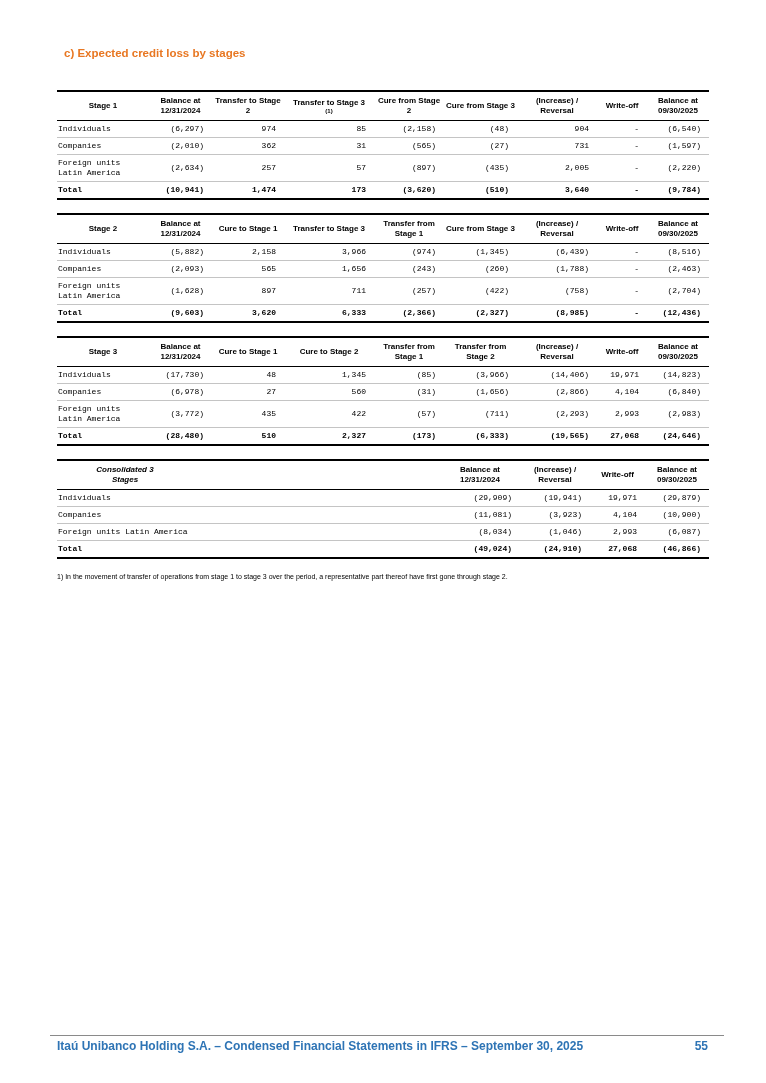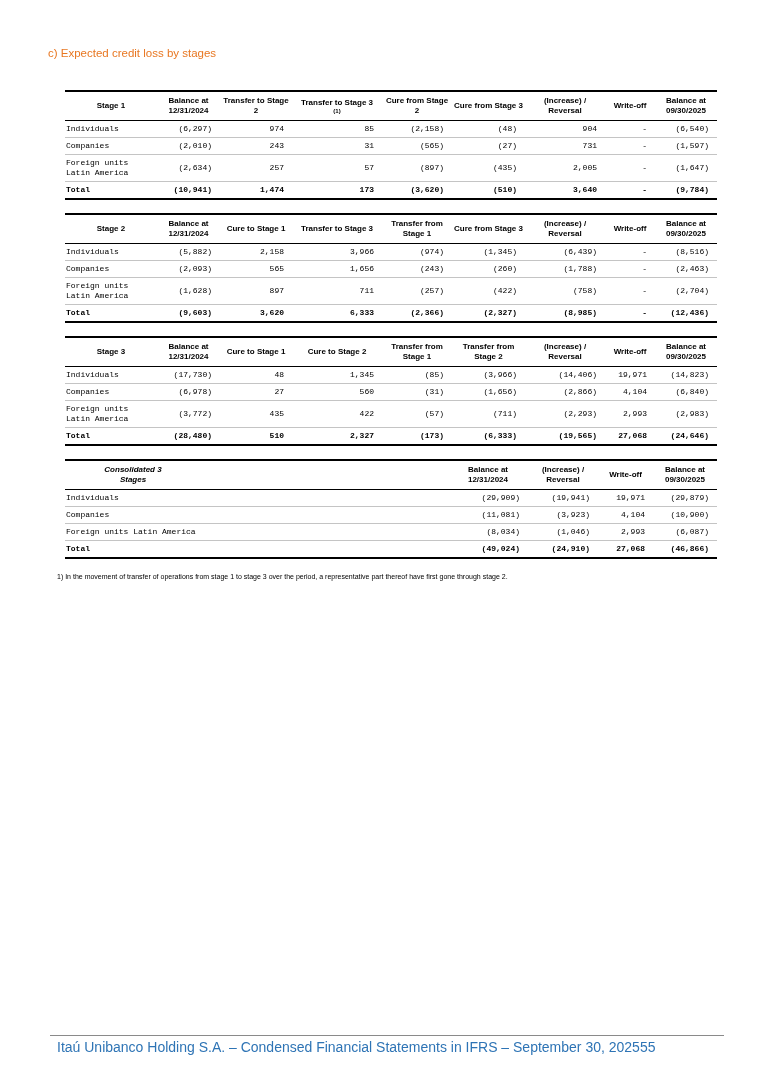--- a/index.html
+++ b/index.html
@@ -3,28 +3,28 @@
 <meta charset="utf-8">
 <style>
   * { box-sizing: border-box; margin: 0; padding: 0; }
   html, body { background: #ffffff; }
   body {
     width: 766px; height: 1083px; position: relative;
     font-family: "Liberation Sans", sans-serif;
     color: #000;
   }
   .title {
-    position: absolute; left: 48px; top: 47px;
-    font-size: 11.5px; font-weight: normal; color: #E87722;
+    position: absolute; left: 64px; top: 47px;
+    font-size: 11.5px; font-weight: bold; color: #E87722;
   }
   .content { position: absolute; left: 57px; top: 90px; width: 652px; }
   table {
     border-collapse: collapse; table-layout: fixed; width: 652px;
     margin-bottom: 13px;
-    border-top: 2.5px solid #000; border-bottom: 2.5px solid #000; margin-left: 8px;
+    border-top: 2.5px solid #000; border-bottom: 2.5px solid #000;
   }
   th {
     font-size: 8px; font-weight: bold; text-align: center; vertical-align: middle;
     padding: 4px 2px; line-height: 1.25; border-bottom: 1.3px solid #000;
   }
   th .sup { display: block; font-size: 6px; font-weight: bold; line-height: 1; }
   td {
     font-size: 8px; padding: 3px 2px; line-height: 1.25; vertical-align: middle;
   }
   tbody tr { border-bottom: 1px solid #c4c4c4; font-family: Liberation Mono, monospace; }
@@ -33,23 +33,23 @@
   tr.total { border-top: 1.5px solid #000; border-bottom: none; }
   tr.total td { font-weight: bold; }
   th.consol-first { text-align: left; padding-left: 28px; }
   th.consol-first .lbl { display: inline-block; width: 80px; text-align: center; font-style: italic; }
   .footnote {
     margin-top: 5px; font-size: 7px; line-height: 1.3; color: #000;
   }
   .footer {
     position: absolute; left: 50px; top: 1035px; width: 674px;
     border-top: 1px solid #8a8a8a;
-    display: flex; 
+    display: flex; justify-content: space-between;
     padding: 3px 16px 0 7px;
-    font-size: 14px; color: #2E74B5;
+    font-size: 12px; color: #2E74B5; font-weight: bold;
   }
 </style>
 </head>
 <body>
 
 <div class="page">
   <h2 class="title">c) Expected credit loss by stages</h2>
 
   <div class="content">
       <table>
@@ -85,38 +85,38 @@
             <td class="num">85</td>
             <td class="num">(2,158)</td>
             <td class="num">(48)</td>
             <td class="num">904</td>
             <td class="num">-</td>
             <td class="num">(6,540)</td>
           </tr>
           <tr>
             <td class="label">Companies</td>
             <td class="num">(2,010)</td>
-            <td class="num">243</td>
+            <td class="num">362</td>
             <td class="num">31</td>
             <td class="num">(565)</td>
             <td class="num">(27)</td>
             <td class="num">731</td>
             <td class="num">-</td>
             <td class="num">(1,597)</td>
           </tr>
           <tr>
             <td class="label">Foreign units Latin America</td>
             <td class="num">(2,634)</td>
             <td class="num">257</td>
             <td class="num">57</td>
             <td class="num">(897)</td>
             <td class="num">(435)</td>
             <td class="num">2,005</td>
             <td class="num">-</td>
-            <td class="num">(1,647)</td>
+            <td class="num">(2,220)</td>
           </tr>
           <tr class="total">
             <td class="label">Total</td>
             <td class="num">(10,941)</td>
             <td class="num">1,474</td>
             <td class="num">173</td>
             <td class="num">(3,620)</td>
             <td class="num">(510)</td>
             <td class="num">3,640</td>
             <td class="num">-</td>

